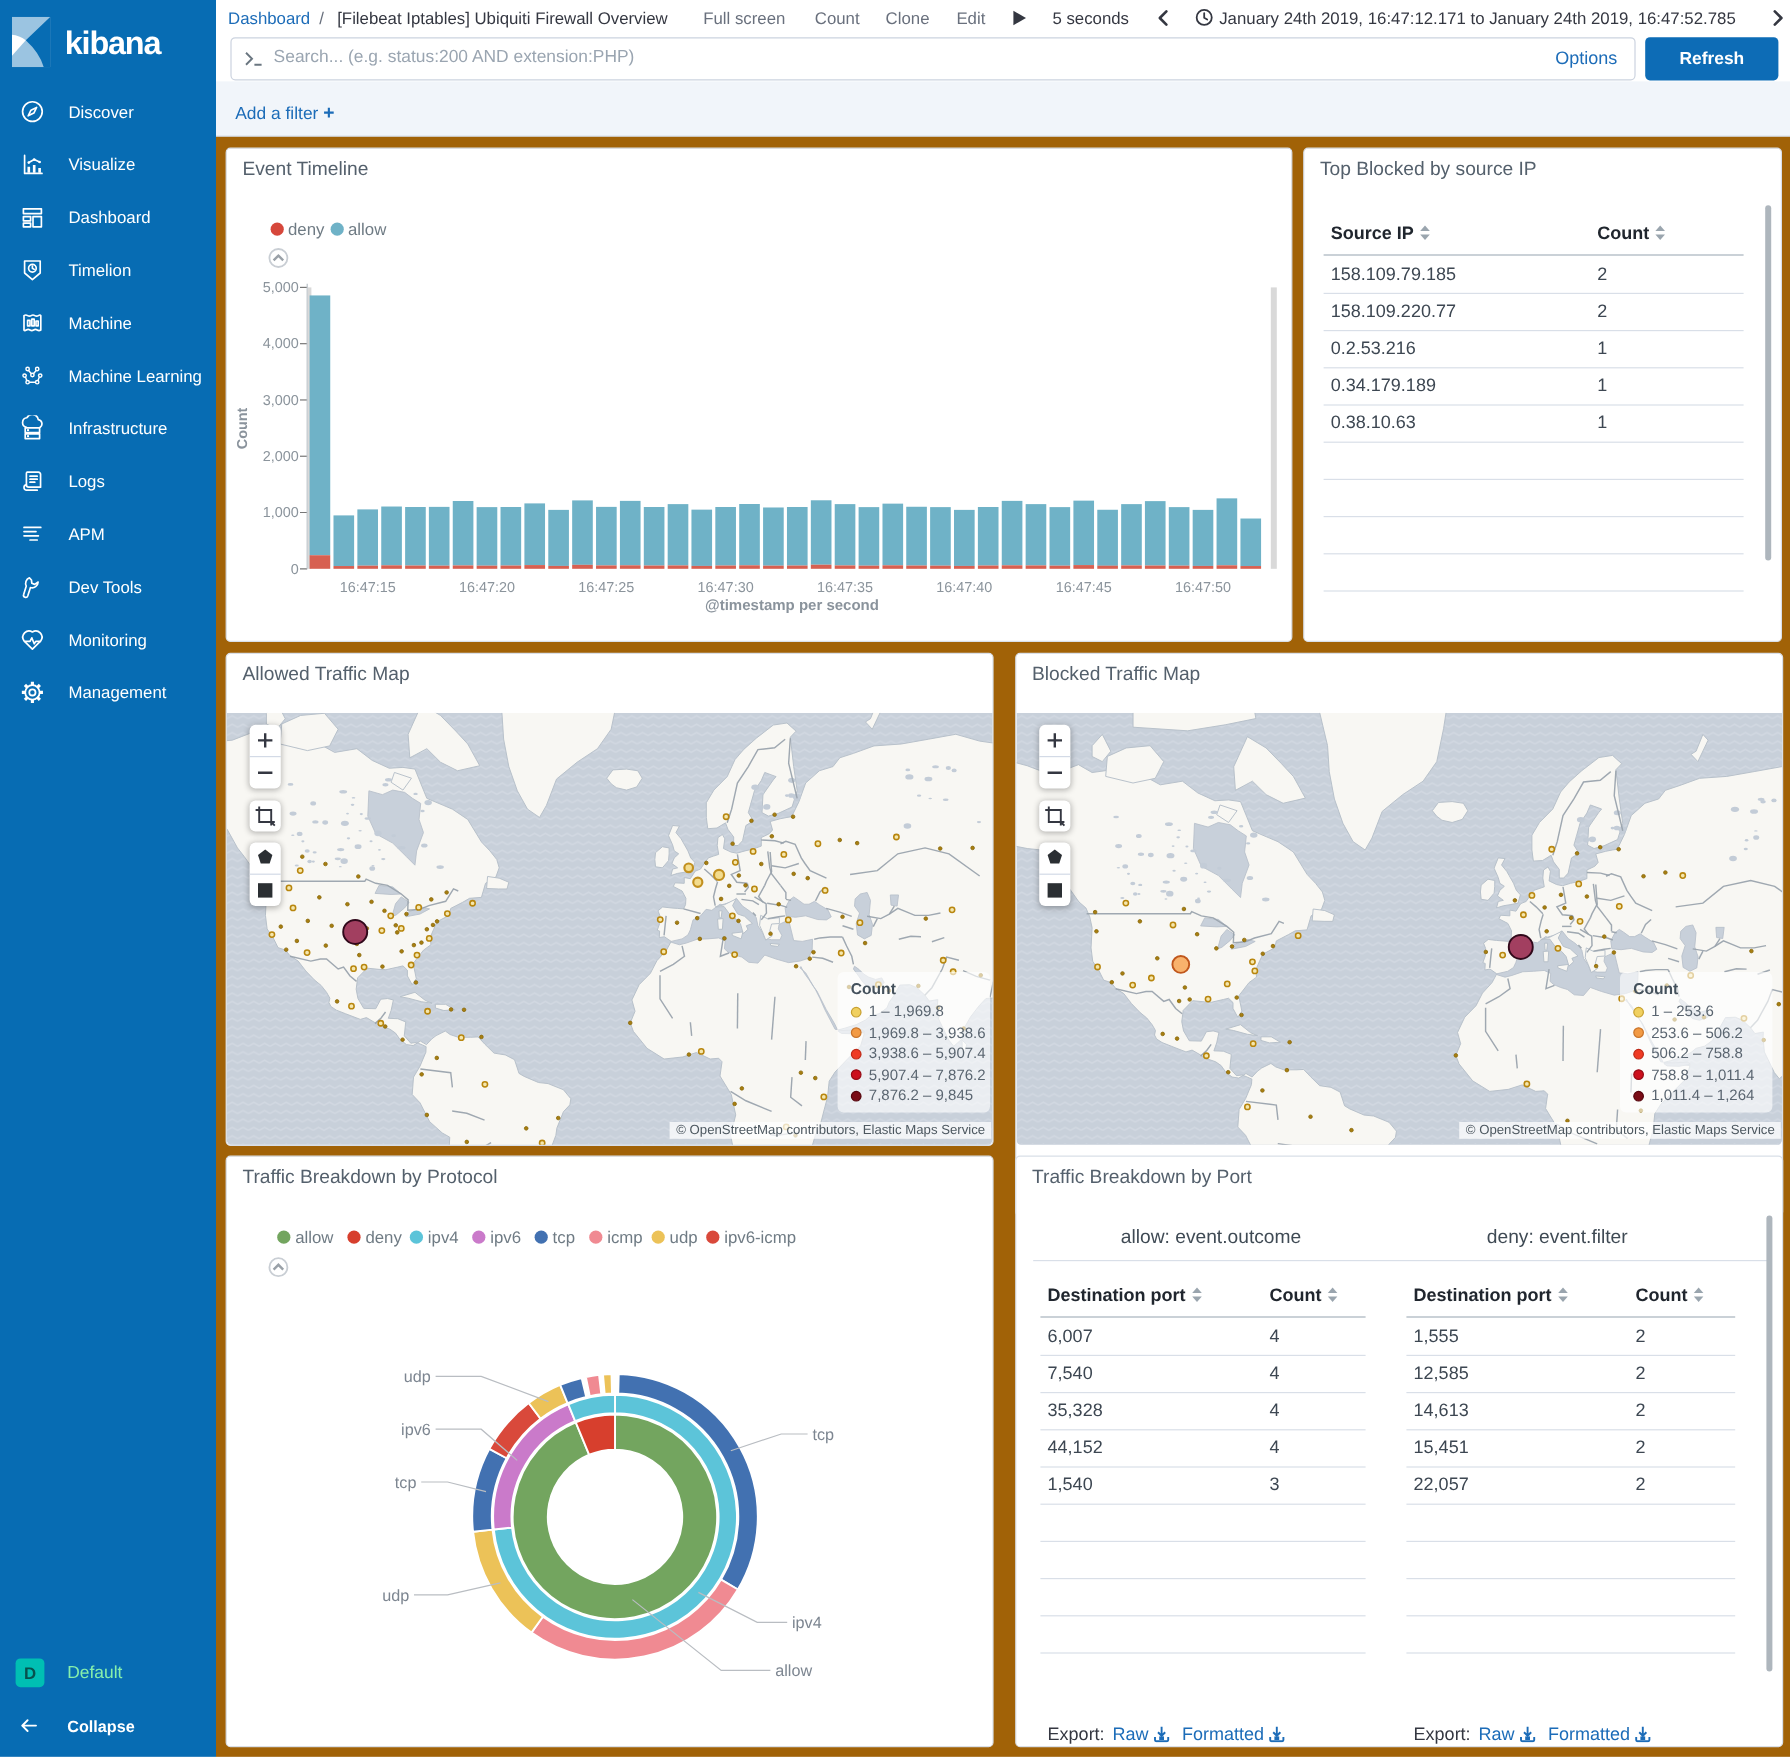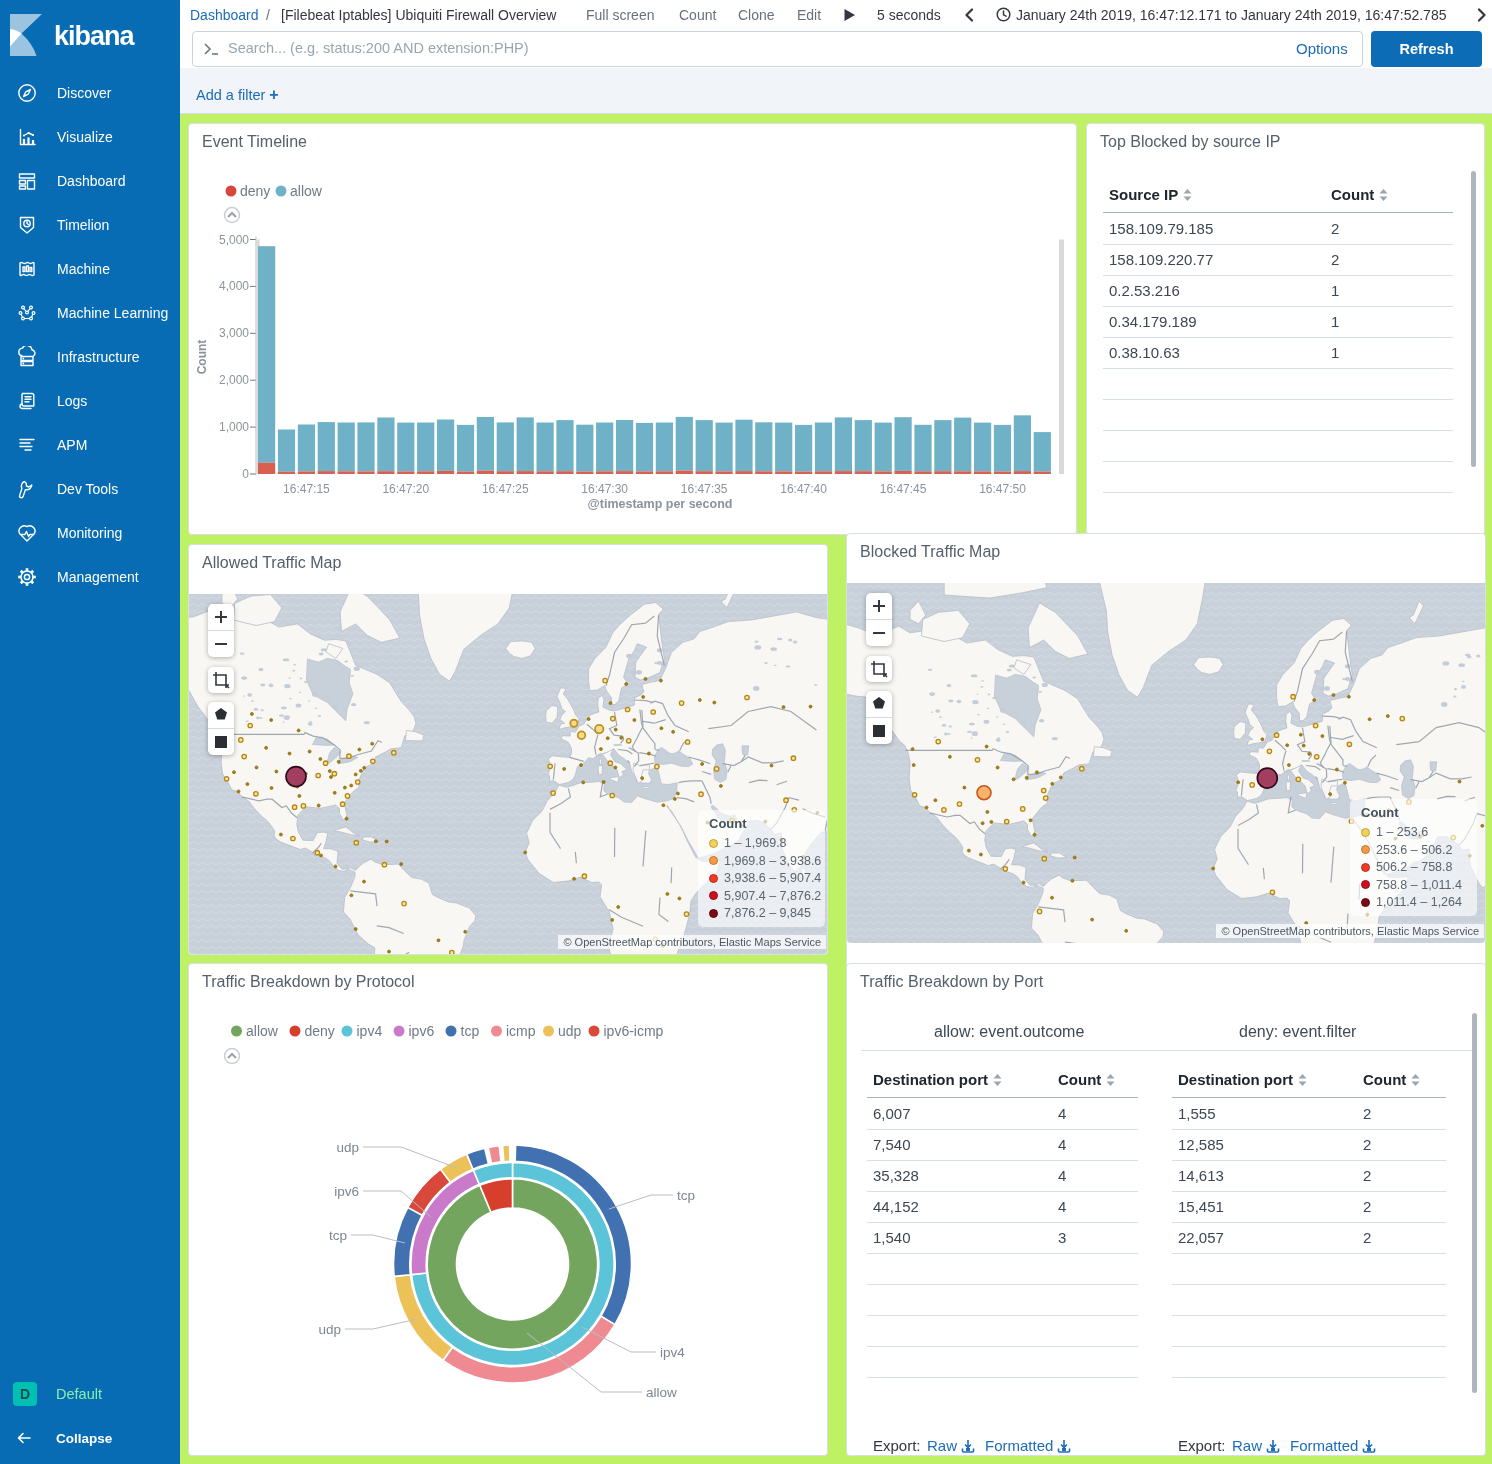--- a/index.html
+++ b/index.html
@@ -3,21 +3,21 @@
 *{margin:0;padding:0;box-sizing:border-box}
 html,body{width:1492px;height:1464px;overflow:hidden;font-family:"Liberation Sans",sans-serif;background:#f5f7fa}
 .abs{position:absolute}
 #sidebar{position:absolute;left:0;top:0;width:180px;height:1464px;background:#076cb3;z-index:5}
 .navitem{position:absolute;left:0;width:180px;height:24px;color:#fff;font-size:14px}
 .navitem .ic{position:absolute;left:16px;top:0}
 .navitem .lb{position:absolute;left:57px;top:3px;white-space:nowrap}
 #topbar{position:absolute;left:180px;top:0;width:1312px;height:30px;background:#fff;font-size:14px;color:#343741}
 #searchrow{position:absolute;left:180px;top:30px;width:1331px;height:38px;background:#fff}
 #filterbar{position:absolute;left:180px;top:68px;width:1312px;height:46px;background:#f1f5fa;border-bottom:1px solid #d3dae6}
-#main{position:absolute;left:180px;top:114px;width:1312px;height:1350px;background:#bef264}
+#main{position:absolute;left:180px;top:114px;width:1312px;height:1350px;background:#a16207}
 .panel{position:absolute;background:#fff;border:1px solid #d9dfe8;border-radius:4px}
 .ptitle{position:absolute;left:13px;top:9px;font-size:16px;color:#54606c;white-space:nowrap}
 .link{color:#1c6cb8;text-decoration:none}
 .gray{color:#69707d}
 .th{position:absolute;font-size:15px;font-weight:bold;color:#20262e;white-space:nowrap}
 .td{position:absolute;font-size:15px;color:#3d4752;white-space:nowrap}
 .hline{position:absolute;height:1px;background:#d9dfe8}
 .mapbtn{position:absolute;width:26px;background:#fff;border-radius:5px;box-shadow:0 1px 5px rgba(0,0,0,.3);z-index:3}
 .mapbtn .b{height:26px;position:relative}
 .mapbtn .sep{height:1px;background:#d3dae6}
@@ -662,21 +662,21 @@
       <div class="legend" style="left:509px;top:265px">
         <div class="t">Count</div>
         <div class="r"><span class="c" style="background:#f0d060;border:1.5px solid #c8a030"></span>1 – 1,969.8</div>
         <div class="r"><span class="c" style="background:#f29a44;border:1.5px solid #c9742a"></span>1,969.8 – 3,938.6</div>
         <div class="r"><span class="c" style="background:#ef3b24;border:1.5px solid #bf2a18"></span>3,938.6 – 5,907.4</div>
         <div class="r"><span class="c" style="background:#cc101d;border:1.5px solid #970b15"></span>5,907.4 – 7,876.2</div>
         <div class="r"><span class="c" style="background:#7a0c16;border:1.5px solid #55060e"></span>7,876.2 – 9,845</div>
       </div>
       <div class="attrib" style="top:390px">© OpenStreetMap contributors, Elastic Maps Service</div>
     </div>
-    <div class="panel" style="left:666px;top:419px;width:640px;height:470px">
+    <div class="panel" style="left:666px;top:430px;width:640px;height:470px">
       <div class="ptitle">Blocked Traffic Map</div>
       <div class="abs" style="left:0;top:49px;width:638px;height:360px;overflow:hidden;border-radius:0 0 4px 4px">
         <svg width="640" height="361" viewBox="0 0 640 361" style="display:block">
           <defs>
             <pattern id="wv2" width="18" height="7" patternUnits="userSpaceOnUse">
               <path d="M0 5 L4.5 2.5 L9 5 L13.5 2.5 L18 5" fill="none" stroke="#d4dae3" stroke-width="1.2"></path>
             </pattern>
           </defs>
           <rect width="640" height="361" fill="#c8d0da"></rect>
           <rect width="640" height="361" fill="url(#wv2)" opacity="0.8"></rect>

